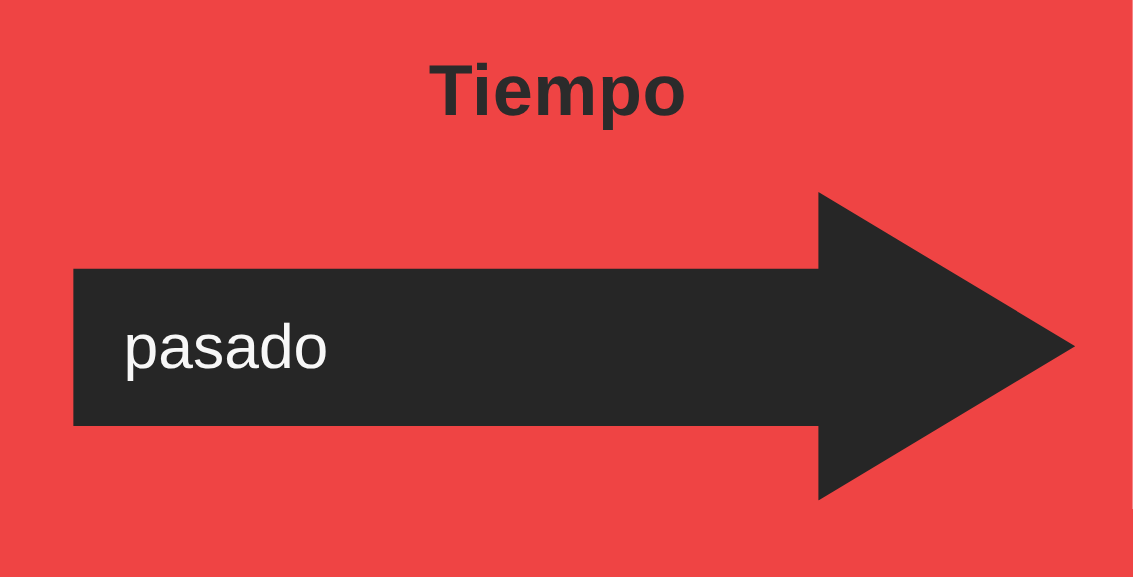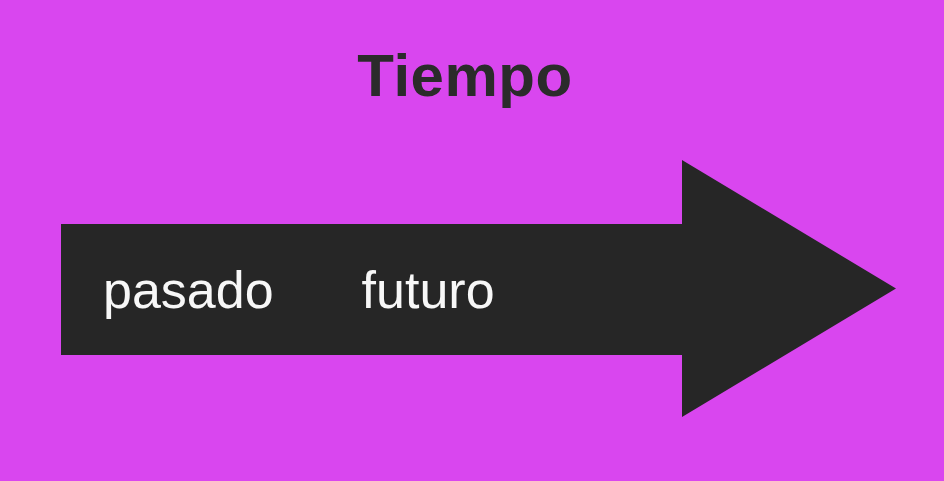--- a/index.html
+++ b/index.html
@@ -5,21 +5,21 @@
   html, body {
     margin: 0;
     padding: 0;
     background: #ffffff;
     font-family: "Liberation Sans", "DejaVu Sans", sans-serif;
   }
   .stage {
     position: relative;
     width: 944px;
     height: 481px;
-    background: #d946ef;
+    background: #ef4444;
     overflow: hidden;
   }
   .title {
     position: absolute;
     top: 46px;
     left: 0;
     right: 14px;
     text-align: center;
     font-size: 60px;
     font-weight: 700;
@@ -40,21 +40,21 @@
     left: 0;
     top: 0;
   }
   .labels {
     position: absolute;
     left: 42px;
     top: 64px;
     height: 131px;
     display: flex;
     align-items: center;
-    gap: 88px;
+    gap: 63px;
     white-space: nowrap;
   }
   .lbl {
     font-size: 52px;
     font-weight: 400;
     color: #f7f7f7;
     line-height: 1;
   }
 </style>
 </head>
@@ -64,17 +64,16 @@
 
   <div class="title">Tiempo</div>
 
   <div class="arrow">
     <svg width="835" height="257" viewBox="0 0 835 257" aria-hidden="true">
       <polygon points="0,64 621,64 621,0 835,128.5 621,257 621,195 0,195" fill="#262626"></polygon>
     </svg>
 
     <div class="labels">
       <span class="lbl">pasado</span>
-      <span class="lbl">futuro</span>
     </div>
   </div>
 
 </div>
 
 </body></html>

